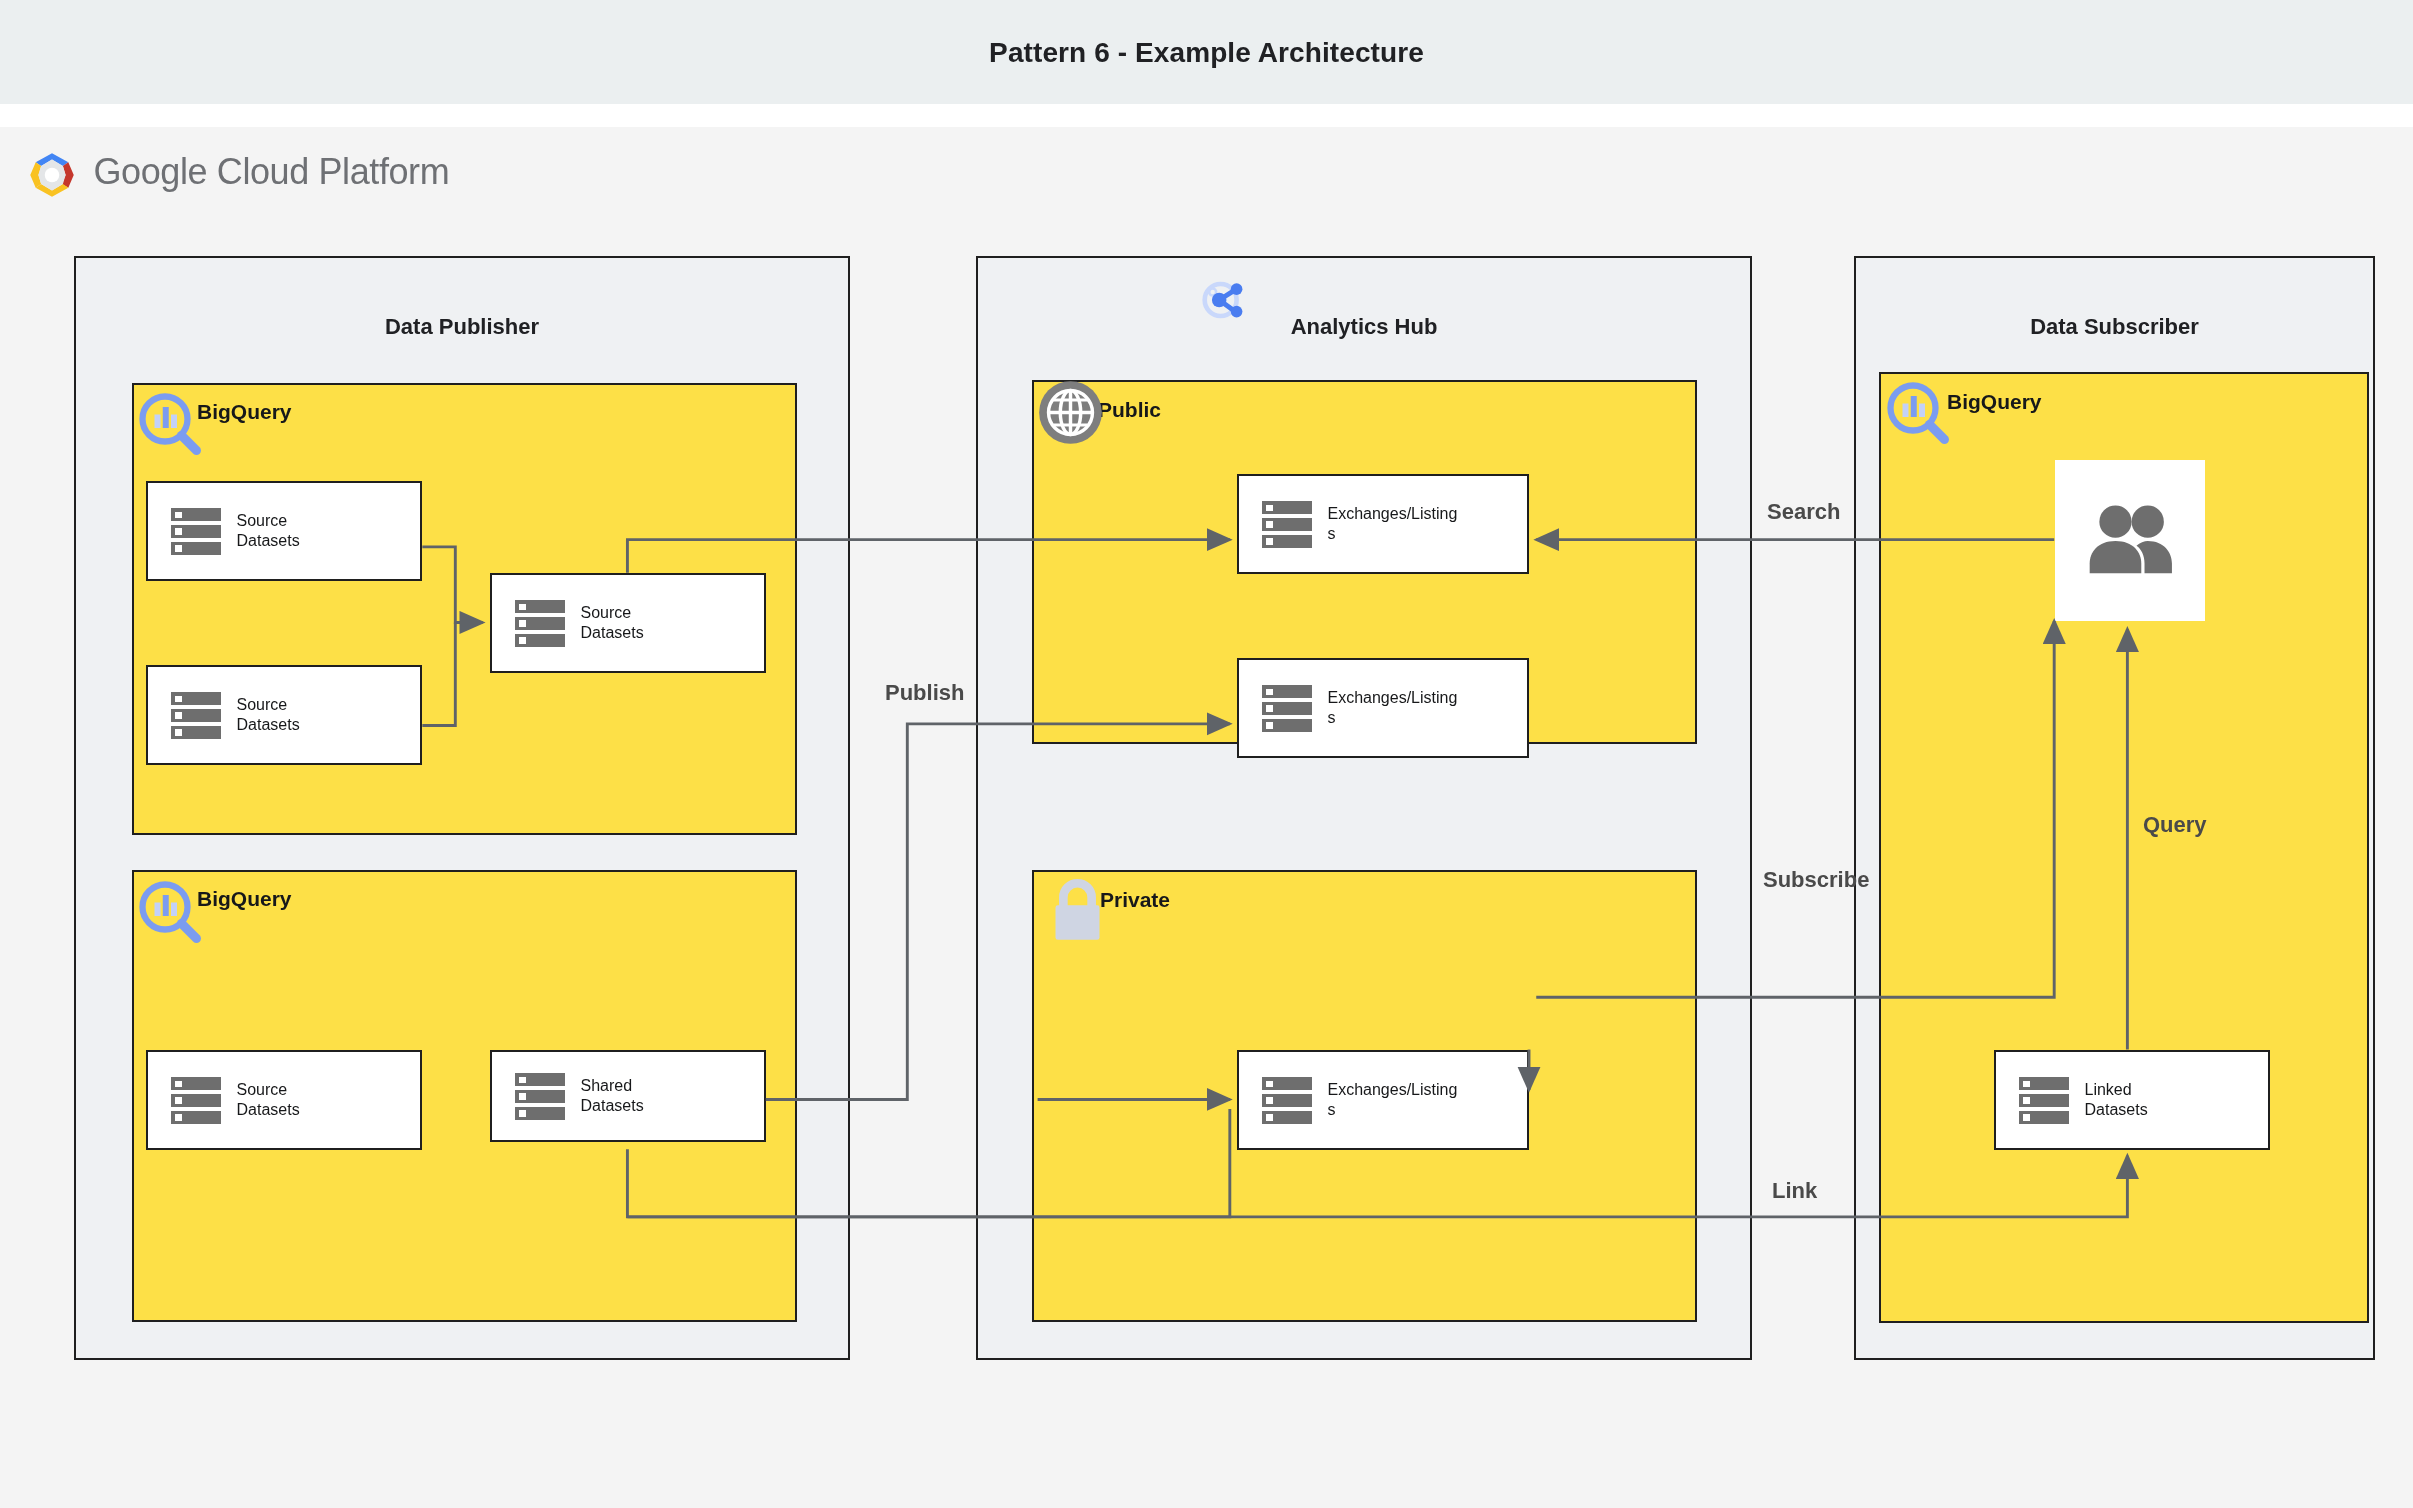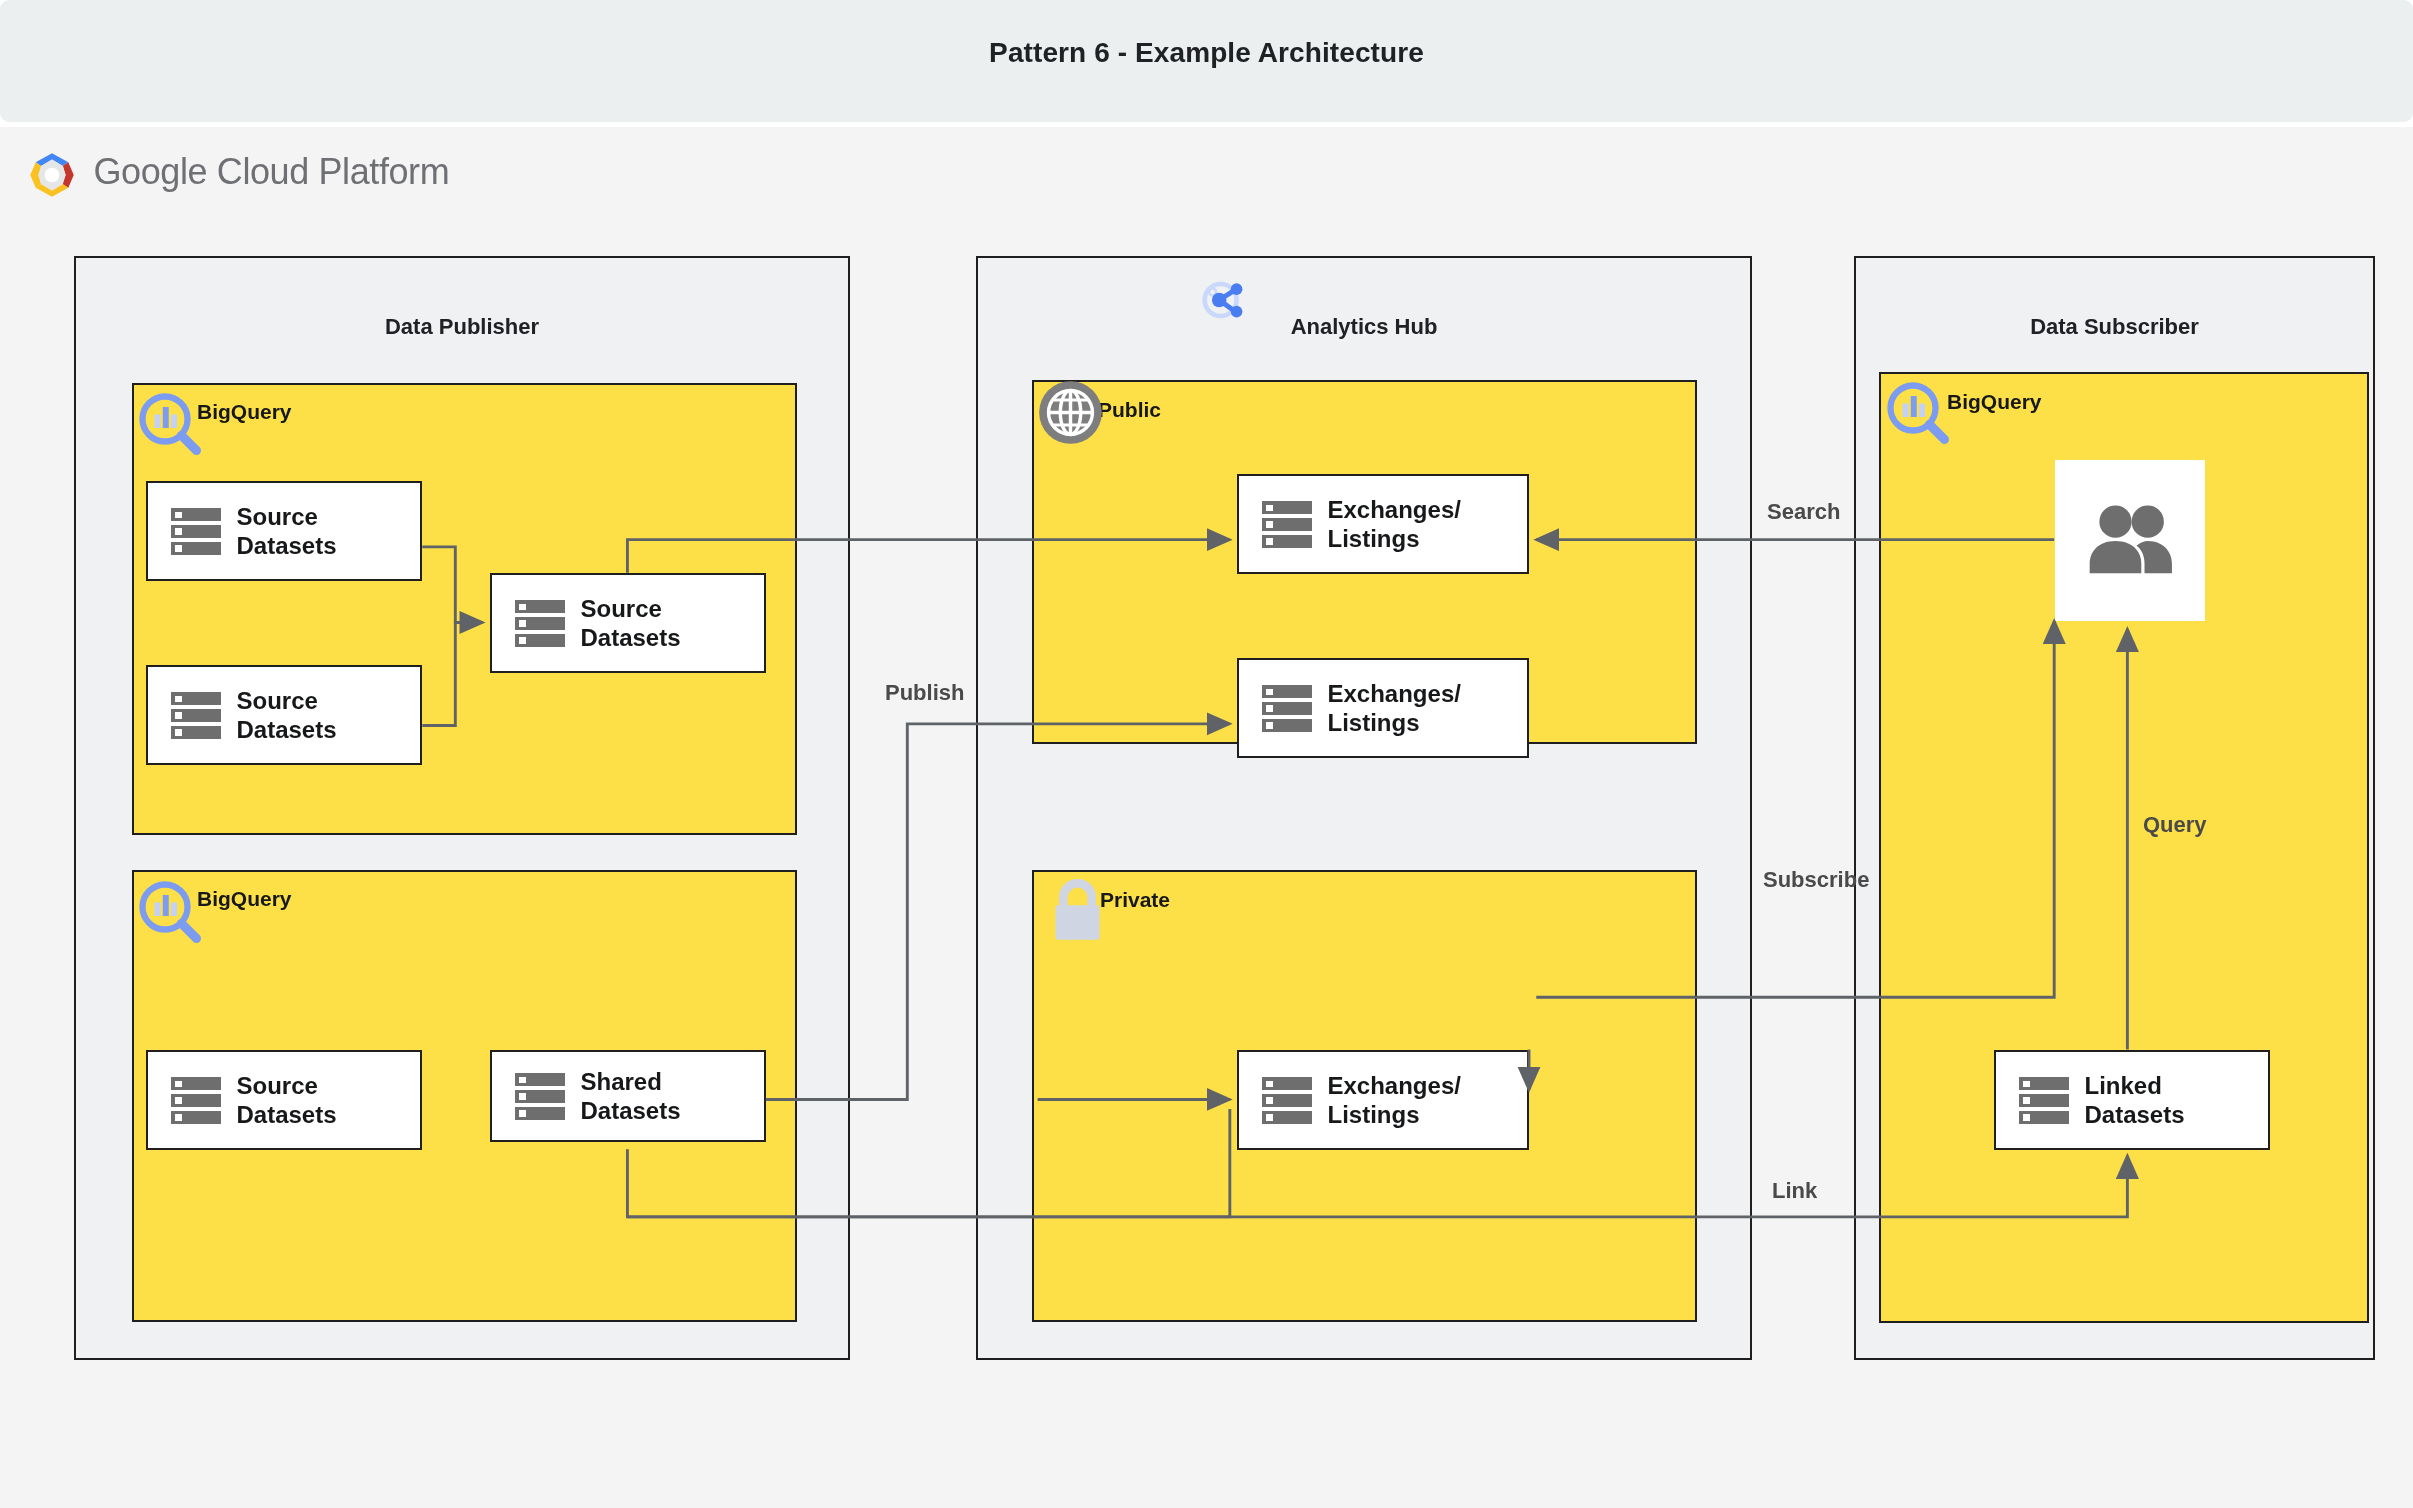--- a/index.html
+++ b/index.html
@@ -6,23 +6,22 @@
   body{
     width:2413px;height:1508px;
     background:#ffffff;
     font-family:"Liberation Sans", sans-serif;
     overflow:hidden;
   }
   #root{position:relative;width:2413px;height:1508px;}
 
   
   .title-band{
-    position:absolute;left:0;top:0;width:2413px;height:122px;
+    position:absolute;left:0;top:0;width:2413px;height:104px;
     background:#EBEFF0;
-    border-radius:9px;
   }
   .title-text{
     position:absolute;left:0;top:37px;width:2413px;
     text-align:center;
     font-size:28px;font-weight:bold;color:#202124;
     letter-spacing:0.1px;
   }
 
   
   .canvas{
@@ -58,21 +57,21 @@
     white-space:nowrap;
   }
 
   
   .node{
     position:absolute;background:#ffffff;border:2.4px solid #1f1f1f;
     box-sizing:border-box;display:flex;align-items:center;
   }
   .node-icon{margin-left:22.5px;flex:0 0 auto;}
   .node-text{
-    margin-left:16px;font-size:24px;font-weight:bold;color:#17181a;
+    margin-left:16px;font-size:16px;font-weight:normal;color:#17181a;
     line-height:1.22;max-width:135px;word-break:break-all;
   }
 
   
   .dbicon{width:50px;height:50px;position:relative;}
   .dbicon i{
     position:absolute;left:0;width:50px;height:13px;background:#6E6E6E;display:block;
   }
   .dbicon i:nth-child(1){top:2.4px;}
   .dbicon i:nth-child(2){top:19.3px;}

